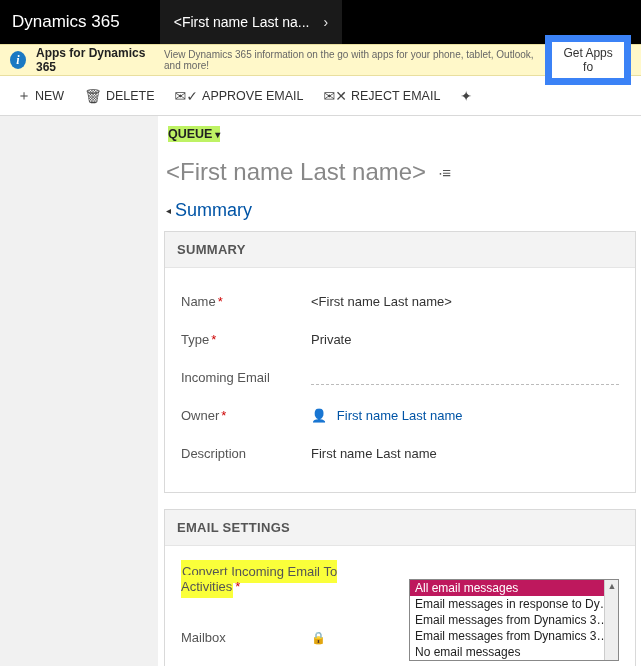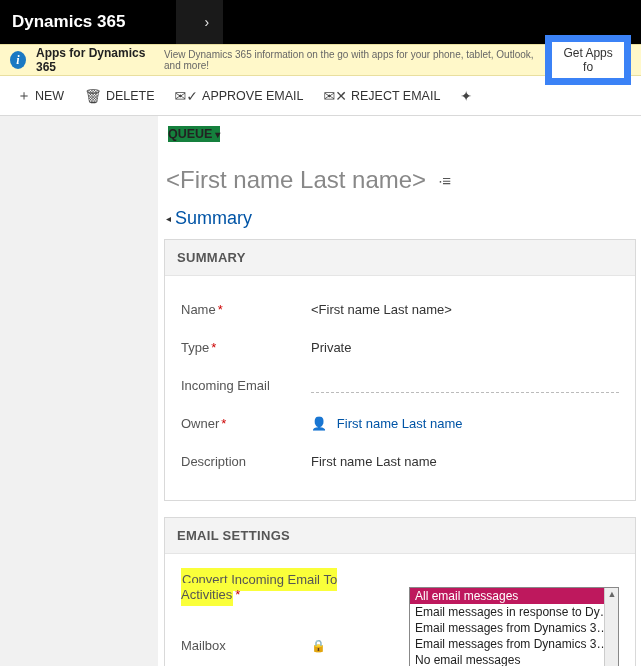--- a/index.html
+++ b/index.html
@@ -1,32 +1,32 @@
 <!DOCTYPE html>
 <html><head>
 <meta charset="utf-8">
 <style>
 *{box-sizing:border-box;margin:0;padding:0;font-family:"Segoe UI",Arial,sans-serif}
 body{width:641px;height:666px;overflow:hidden;background:#fff;font-size:13px;color:#333}
 .topbar{height:44px;background:#000;color:#fff;display:flex;align-items:center;padding:0 12px}
-.brand{font-size:17px;font-weight:700;margin-right:43px}
+.brand{font-size:17px;font-weight:400;margin-right:32px}
 .crumb{background:#1a1a1a;height:44px;display:flex;align-items:center;padding:0 14px;font-size:14px;margin-left:8px}
 .crumb .chev{margin-left:14px;font-size:14px;opacity:.9}
 .promo{height:32px;background:#fff8c9;border-top:1px solid #e9df9f;border-bottom:1px solid #e9df9f;display:flex;align-items:center;padding:0 10px;font-size:12px;color:#555;gap:10px}
 .promo .info-icon{width:18px;height:18px;border-radius:50%;background:#1979c3;color:#fff;display:flex;align-items:center;justify-content:center;font-weight:bold;font-size:12px;font-style:italic;font-family:Georgia,serif}
 .promo .title{color:#222;font-weight:600}
 .promo .desc{color:#666;font-size:10px}
 .promo .btn{margin-left:auto;background:#fff;border:7px solid #3b82f6;padding:4px 8px;font-size:12px;color:#333;cursor:pointer}
 .cmdbar{height:40px;background:#fff;border-bottom:1px solid #d9d9d9;display:flex;align-items:center;padding:0 8px;gap:2px;overflow:hidden;white-space:nowrap}
 .cmd{display:flex;align-items:center;gap:4px;padding:0 9px;height:40px;color:#333;font-size:12.5px;cursor:pointer}
 .cmd .ic{font-size:14px;color:#444}
 .stage{display:flex;height:550px}
 .left-gutter{width:158px;background:#f1f1f1;height:100%}
 .main{flex:1;background:#fff;padding:4px 0 0 0;overflow:hidden}
-.entity-label{display:inline-block;background:#15803d;color:#222;font-size:12.5px;font-weight:600;padding:1px 0;margin:6px 0 20px 10px}
+.entity-label{display:inline-block;background:#bef264;color:#222;font-size:12.5px;font-weight:600;padding:1px 0;margin:6px 0 12px 10px}
 .carety{color:#222;font-size:10px}
 .record-title{color:#888;font-size:24px;font-weight:300;margin:4px 0 14px 8px;display:flex;align-items:center;gap:12px}
 .record-title .menu-ic{font-size:15px;color:#555}
 .sect-link{color:#0054a6;font-size:18px;font-weight:400;margin:6px 0 10px 8px;display:flex;align-items:center;gap:4px}
 .sect-link .tri{font-size:10px;color:#333}
 .card{border:1px solid #d9d9d9;margin:0 0 16px 6px;width:472px}
 .card-head{background:#f3f3f3;border-bottom:1px solid #e5e5e5;padding:10px 12px;font-size:13px;color:#555;font-weight:600;letter-spacing:.3px}
 .card-body{padding:14px 16px 20px 16px}
 .row{display:flex;align-items:center;min-height:38px;font-size:13px}
 .lab{width:130px;color:#555}
@@ -43,20 +43,21 @@
 .sel-list .scr{position:absolute;right:0;top:0;width:14px;height:100%;background:#eee;border-left:1px solid #ccc}
 .sel-list .scr .up{position:absolute;top:0;width:14px;height:12px;text-align:center;font-size:9px;color:#666;line-height:12px}
 .lock-ic{color:#888;font-size:12px;margin-right:6px}
 </style>
 </head>
 <body>
 
 <div class="topbar">
   <div class="brand">Dynamics 365</div>
   <div class="crumb">
+    <span>&lt;First name Last na...</span>
     <span class="chev">›</span>
   </div>
 </div>
 
 <div class="promo">
   <div class="info-icon">i</div>
   <span class="title">Apps for Dynamics 365</span>
   <span class="desc">View Dynamics 365 information on the go with apps for your phone, tablet, Outlook, and more!</span>
   <button class="btn">Get Apps fo</button>
 </div>

